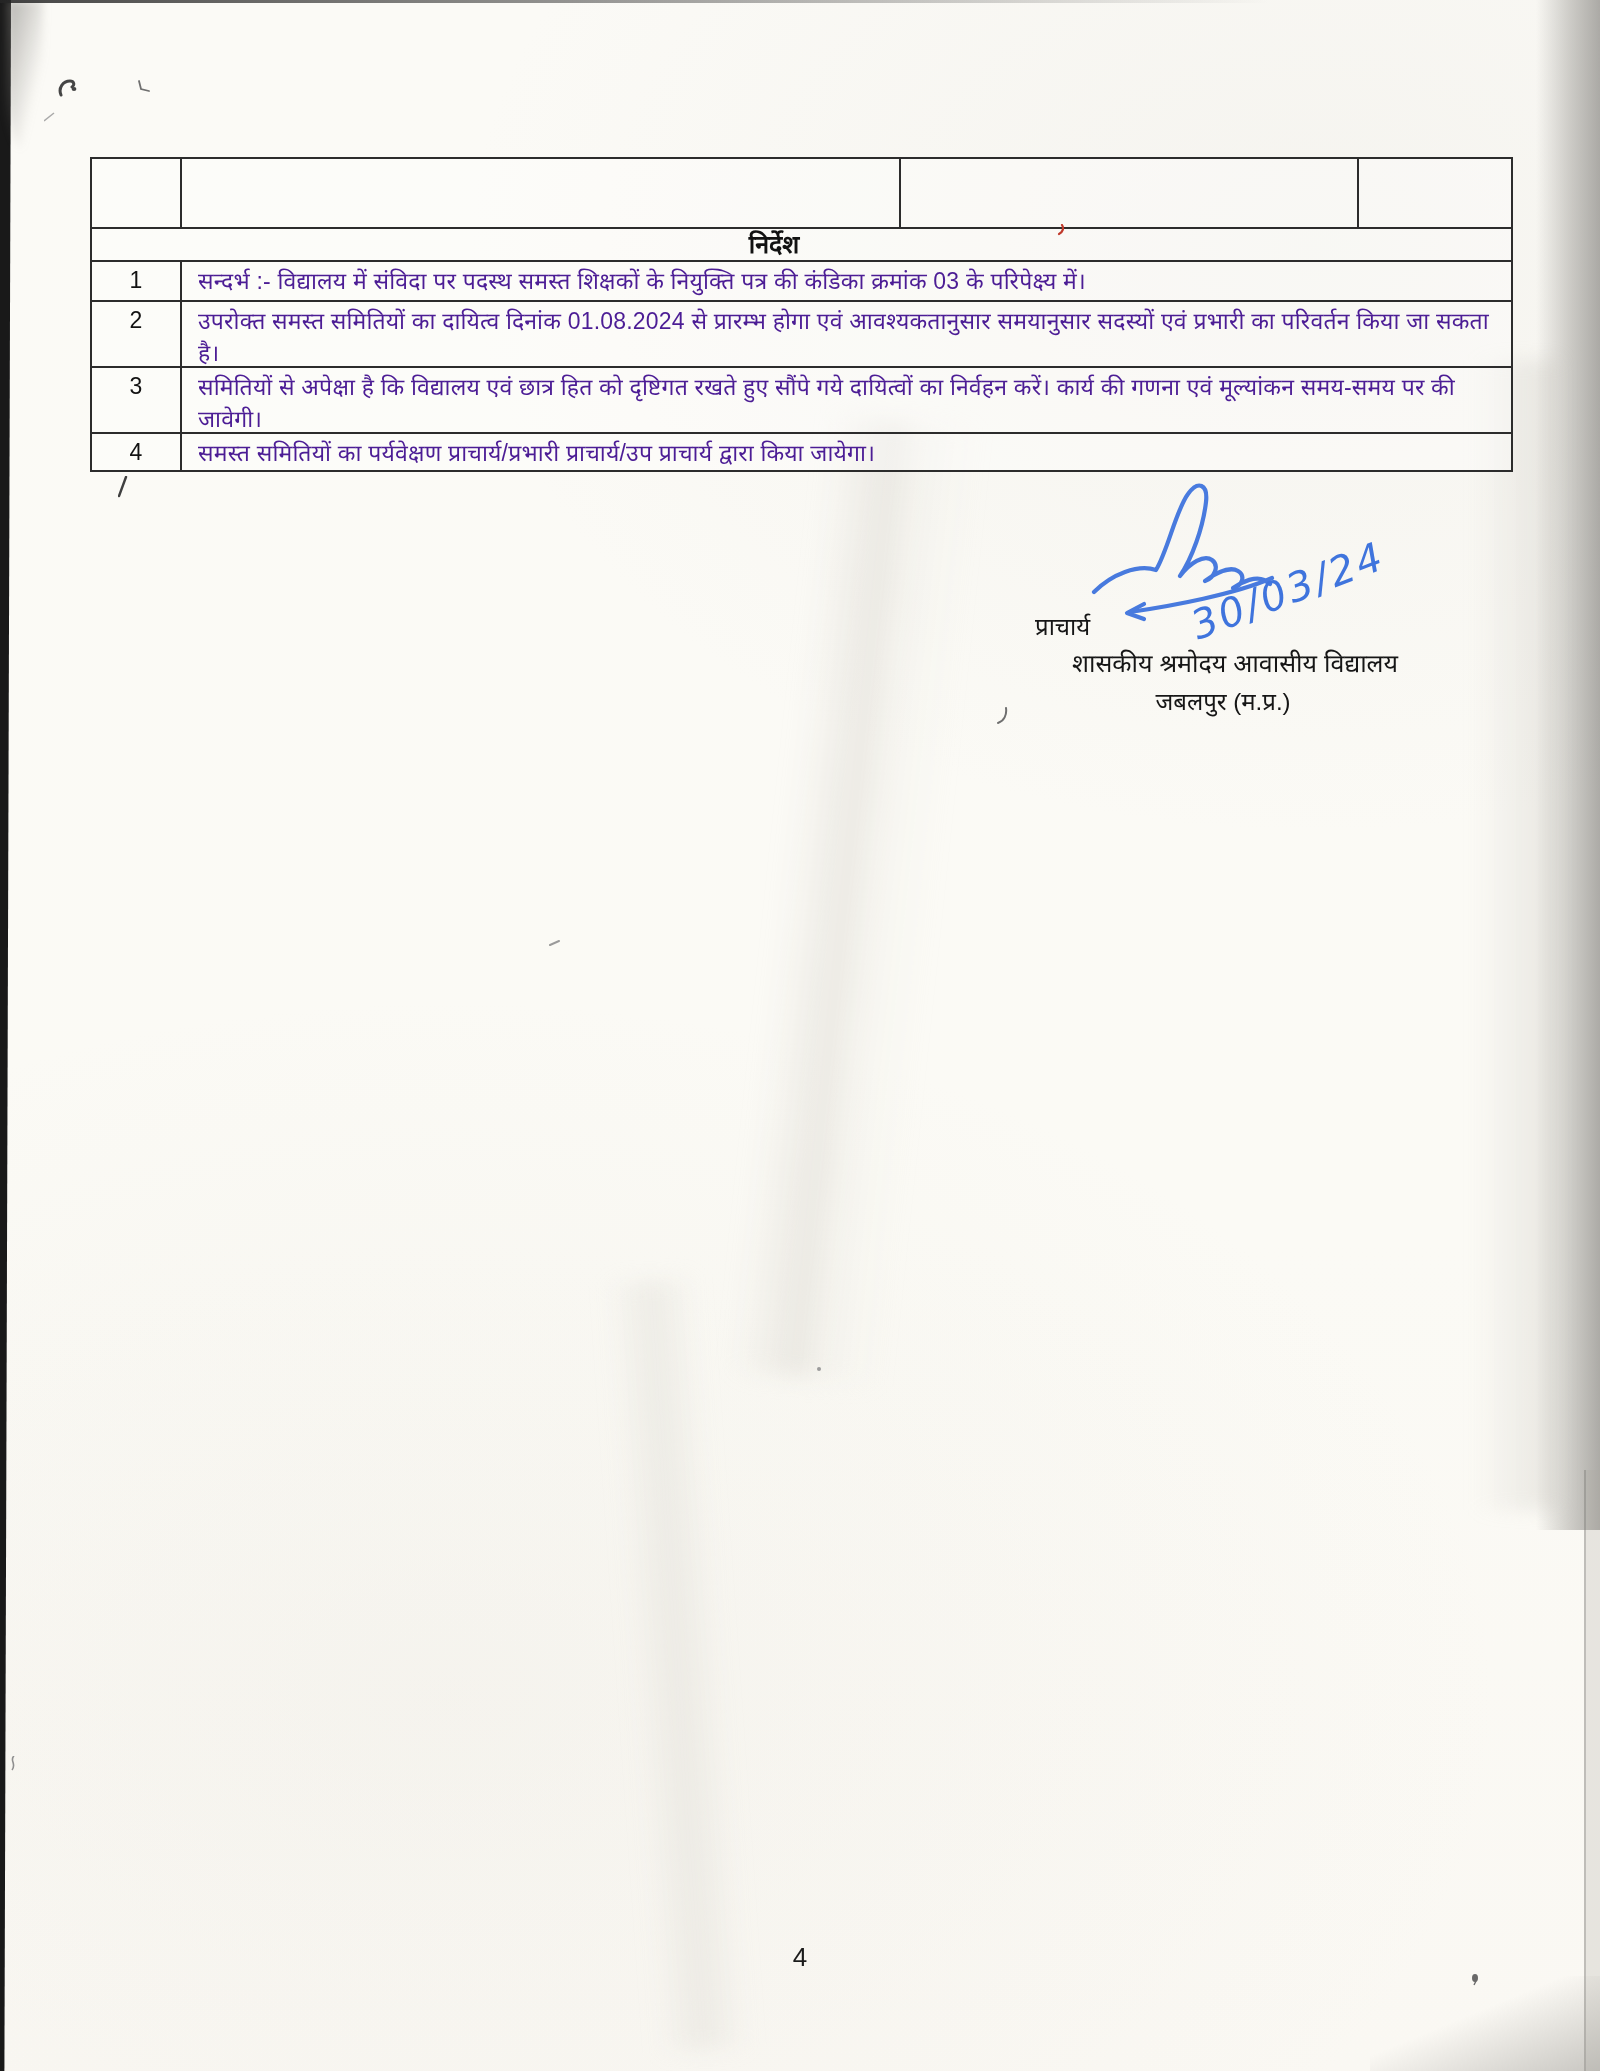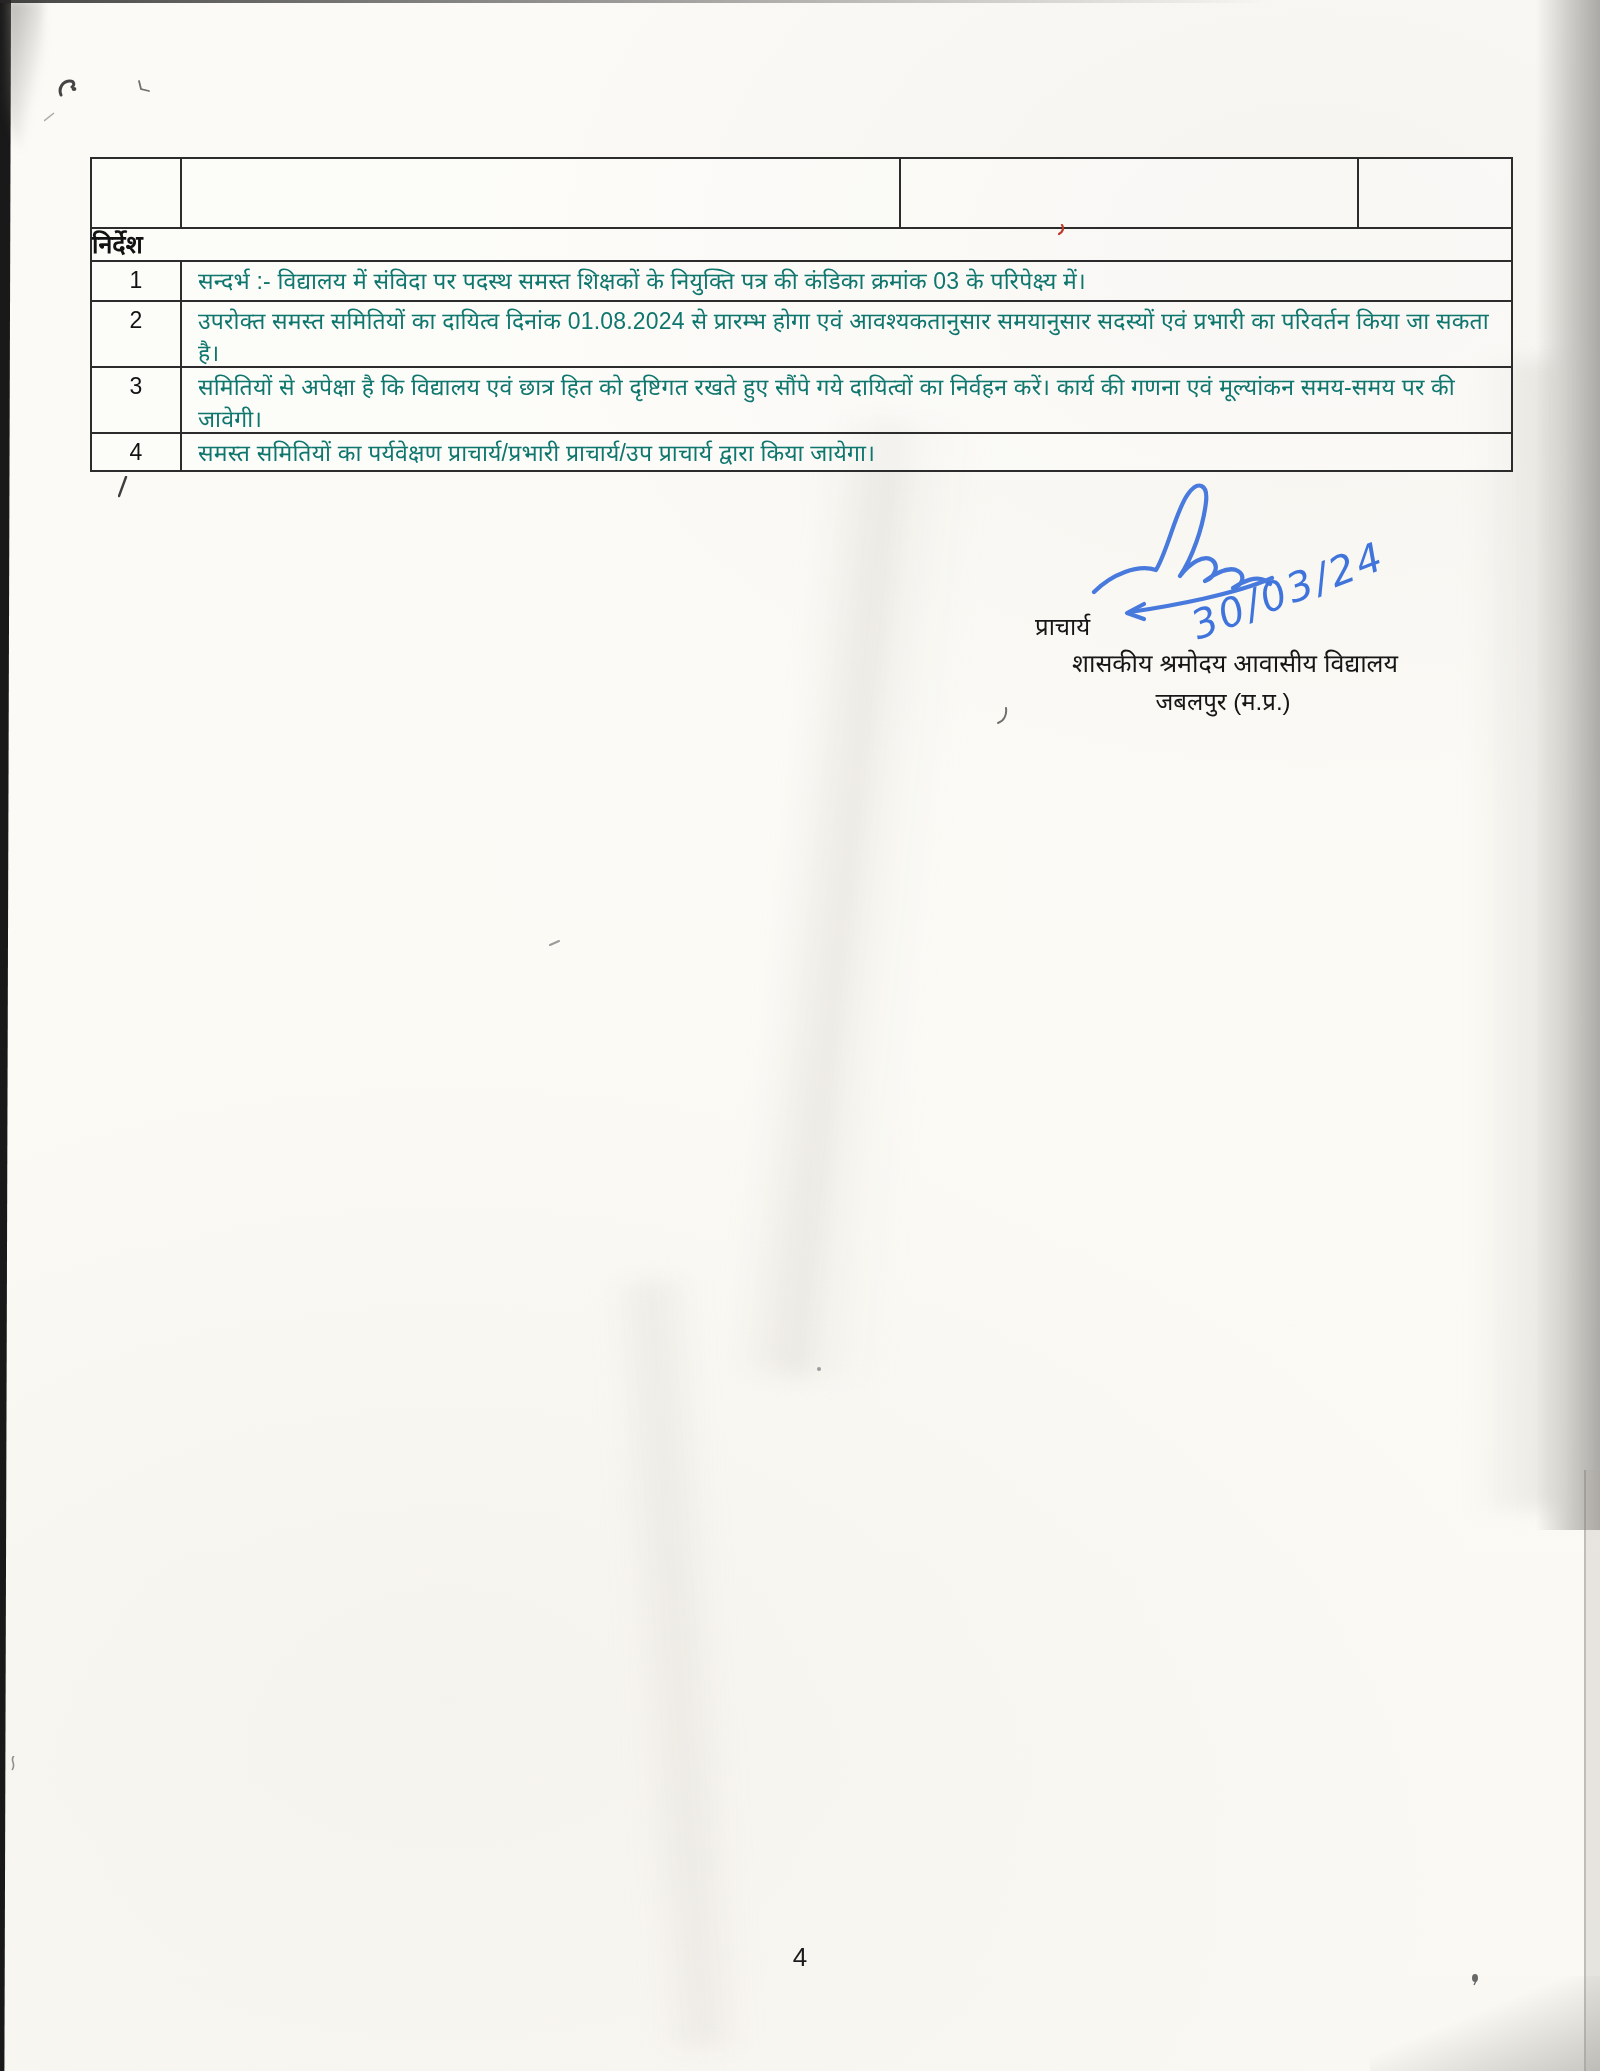--- a/index.html
+++ b/index.html
@@ -41,26 +41,26 @@
   .trow-header{height:33px;display:block;}
   .trow-r1{height:40px;}
   .trow-r2{height:66px;}
   .trow-r3{height:66px;}
   .trow-r4{height:36px;}
   .cell{box-sizing:border-box;border-right:2px solid #2c2c2c;}
   .cell.last{border-right:none;flex:1;}
   .ctop1{flex:0 0 90px;}
   .ctop2{flex:0 0 719px;}
   .ctop3{flex:0 0 458px;}
-  .hcell{width:100%;text-align:left;font-weight:bold;font-size:25px;line-height:31px;
+  .hcell{width:100%;text-align:center;font-weight:bold;font-size:25px;line-height:31px;
     padding-right:55px;box-sizing:border-box;color:#121212;}
   .numcell{flex:0 0 90px;box-sizing:border-box;border-right:2px solid #2c2c2c;
     text-align:center;font-size:23px;padding-top:5px;color:#121212;}
   .textcell{flex:1;font-size:23px;line-height:31.5px;padding:4px 10px 0 16px;
-    box-sizing:border-box;color:#0f766e;letter-spacing:0.2px;}
+    box-sizing:border-box;color:#4c1d95;letter-spacing:0.2px;}
   
   .signature-svg{left:1020px;top:466px;width:400px;height:192px;z-index:6;}
   .sign-title{left:1035px;top:609px;width:300px;text-align:left;font-size:24px;z-index:5;}
   .sign-org{left:1035px;top:645px;width:400px;text-align:center;font-size:25px;z-index:5;}
   .sign-place{left:1073px;top:684px;width:300px;text-align:center;font-size:24px;z-index:5;}
   .page-number{left:770px;top:1942px;width:60px;text-align:center;font-size:26px;color:#1b1b1b;}
   .mark{pointer-events:none;}
 </style>
 </head>
 <body>

